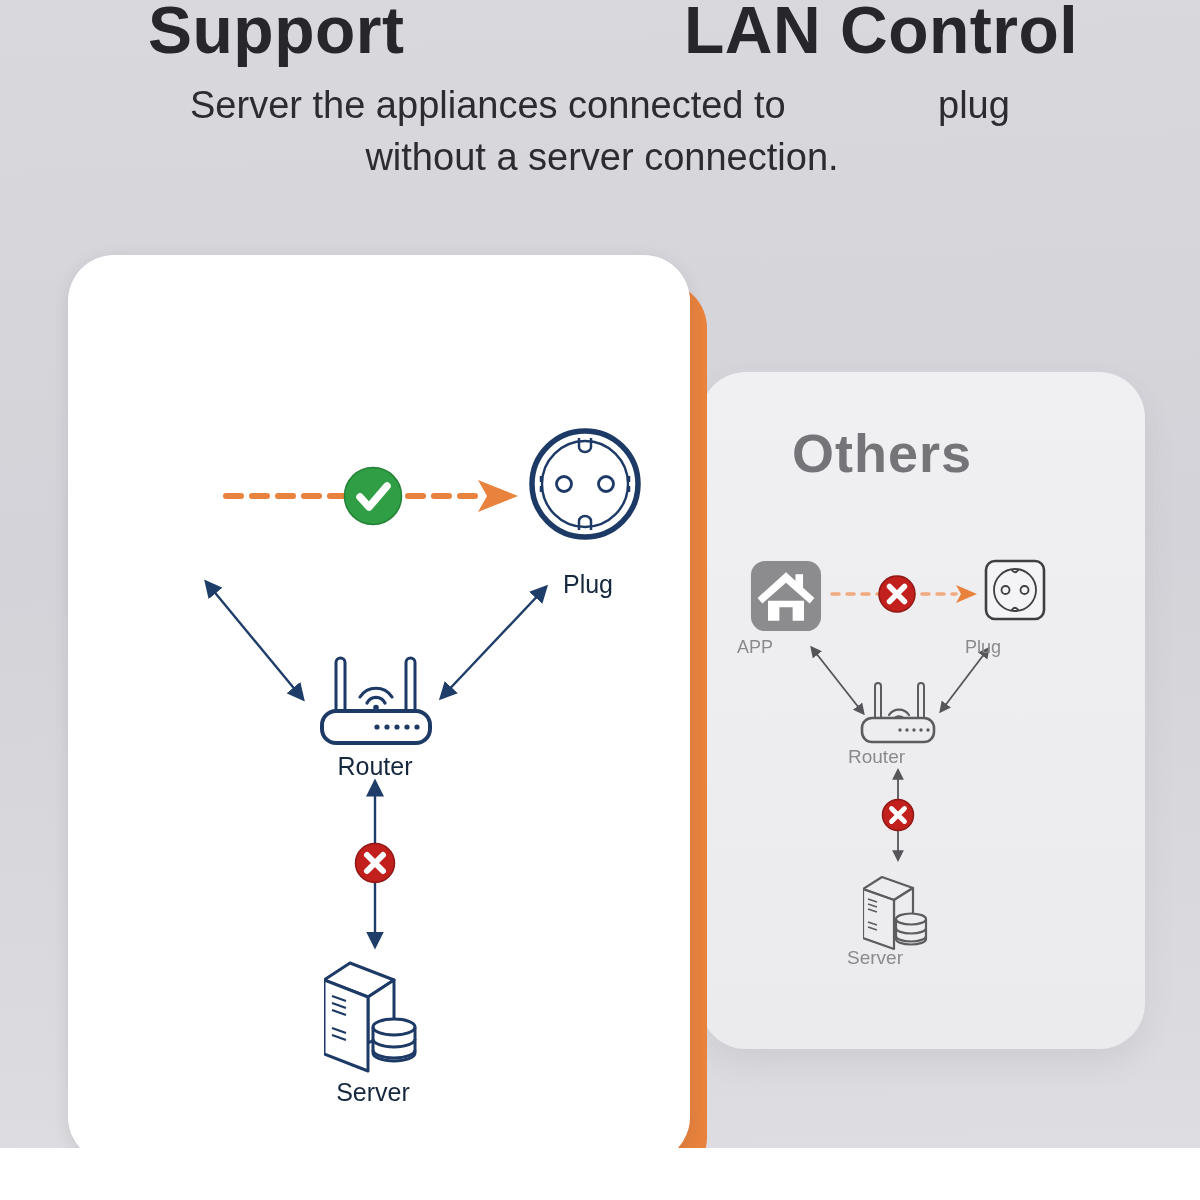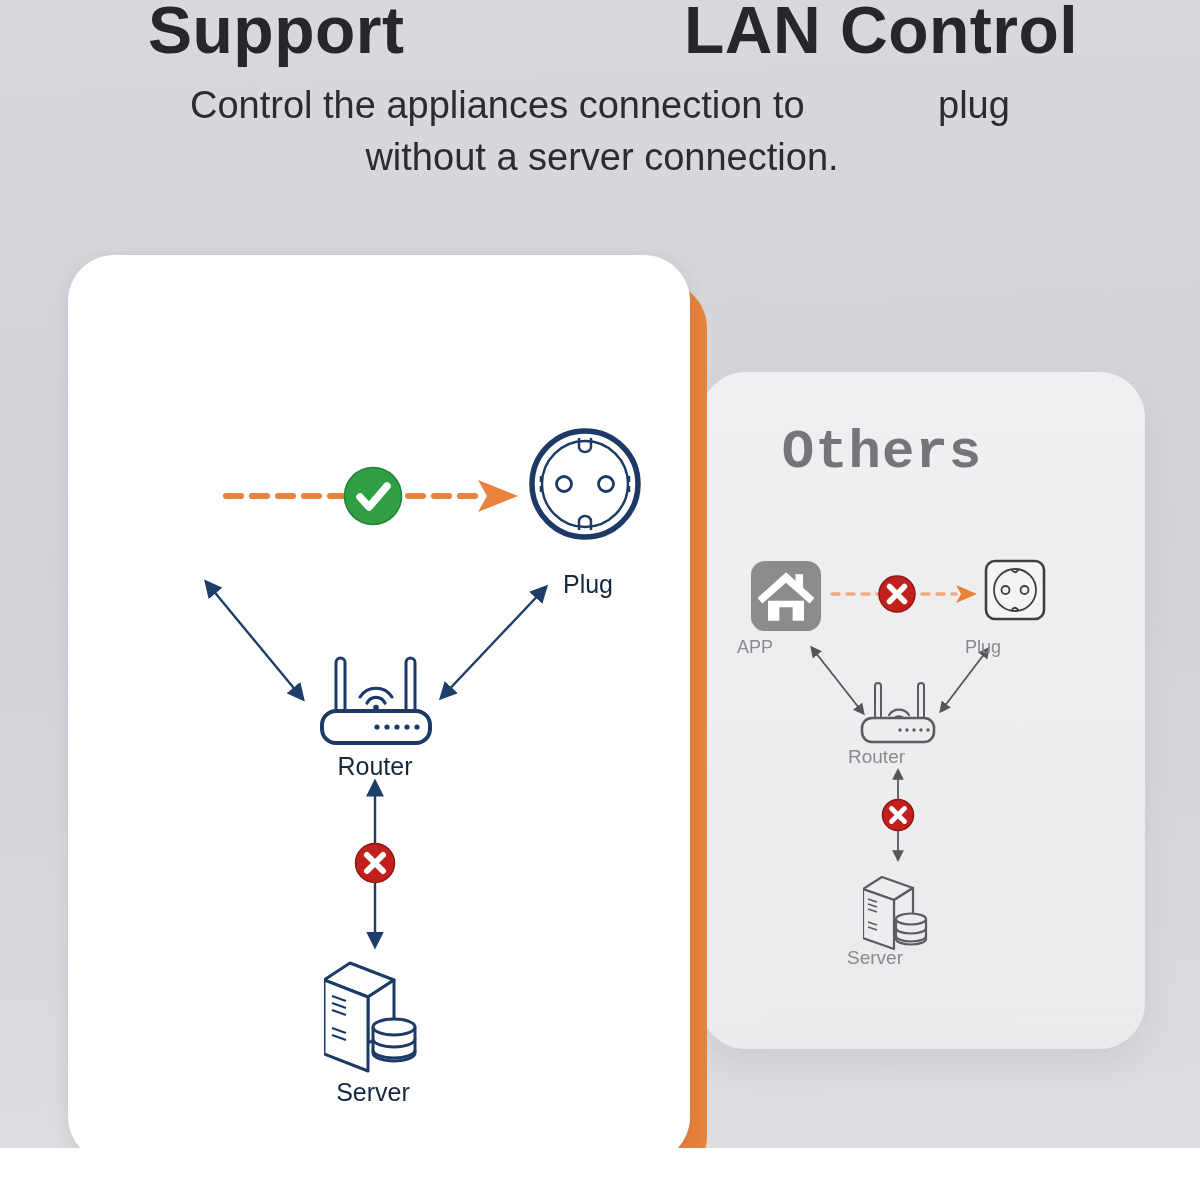--- a/index.html
+++ b/index.html
@@ -17,21 +17,21 @@
   .s1b{left:938px;top:84px;}
   .s2{left:0;top:136px;width:1204px;text-align:center;}
   
   .card-others{
     position:absolute;left:700px;top:372px;width:445px;height:677px;
     background:linear-gradient(180deg,#f0f0f3 0%,#ebebee 100%);
     border-radius:46px;z-index:1;
     box-shadow:0 14px 30px rgba(90,90,105,.10);
   }
   .others-title{position:absolute;left:0;top:50px;width:364px;text-align:center;
-    font-size:54px;font-weight:700;color:#757579;letter-spacing:1px;font-family:Liberation Mono, monospace;}
+    font-size:54px;font-weight:700;color:#757579;letter-spacing:1px;}
   .others-svg{position:absolute;left:0;top:0;}
   .gray-label{position:absolute;text-align:left;color:#8a8a8e;font-size:18px;}
   .o-app-label{left:37px;top:265px;width:100px;}
   .o-plug-label{left:265px;top:265px;width:100px;}
   .o-router-label{left:148px;top:374px;width:100px;font-size:19px;}
   .o-server-label{left:147px;top:575px;width:100px;font-size:19px;}
   
   .card-lan-shadow{
     position:absolute;left:96px;top:282px;width:611px;height:901px;
     background:#e8823c;border-radius:46px;z-index:2;
@@ -60,21 +60,21 @@
     background:#edecf0;border-top:1px solid #c6c5ca;z-index:4;
   }
 </style>
 </head>
 <body>
 
 <div class="stage">
 
   <div class="title t-left">Support</div>
   <div class="title t-right">LAN Control</div>
-  <div class="sub s1a">Control the appliances connection to</div>
+  <div class="sub s1a">Server the appliances connected to</div>
   <div class="sub s1b">plug</div>
   <div class="sub s2">without a server connection.</div>
 
   <div class="card-others">
     <div class="others-title">Others</div>
 
     <svg class="others-svg" width="445" height="677" viewBox="0 0 445 677">
       <defs>
         <marker id="mGray" viewBox="0 0 10 10" refX="7.5" refY="5" markerWidth="6.5" markerHeight="6.5" orient="auto-start-reverse">
           <path d="M0,0 L10,5 L0,10 Z" fill="#55555a"></path>

